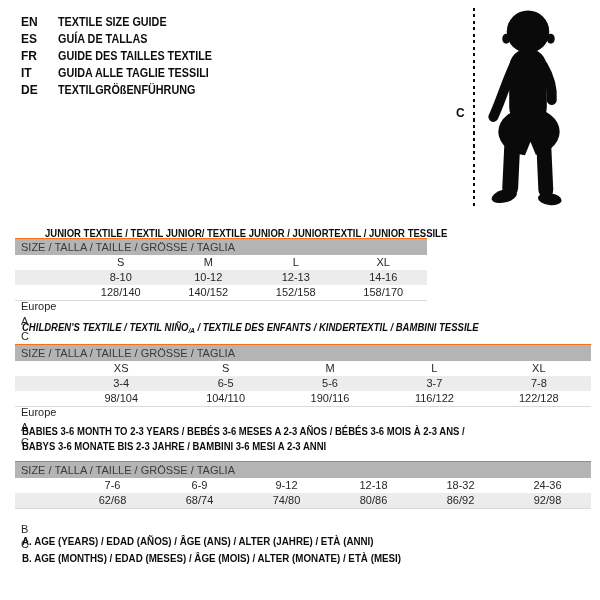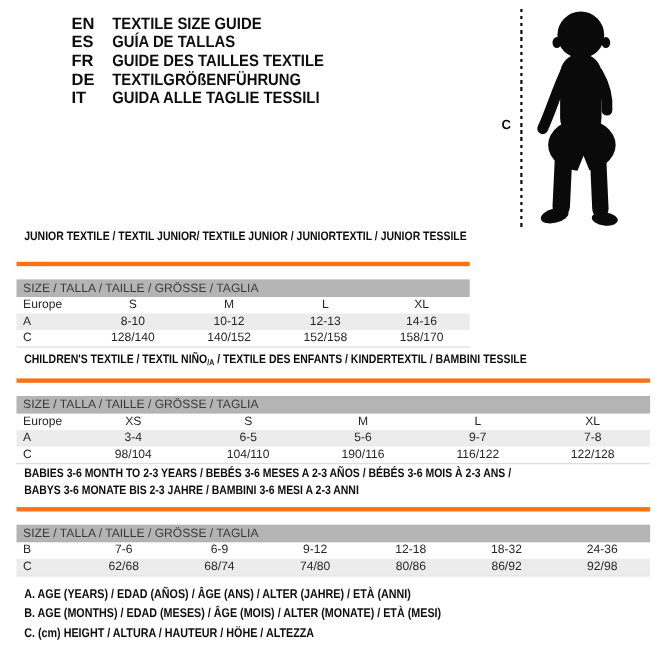--- a/index.html
+++ b/index.html
@@ -2,55 +2,55 @@
 <html style="--bar-gray: #b4b4b4; --row-shade: #ececec; --silhouette: #0a0a0a;"><head>
 <meta charset="utf-8">
 <style>
   html,body{margin:0;padding:0;background:#fff;}
   .canvas{
     position:relative;width:600px;height:600px;background:#fff;overflow:hidden;
     font-family:"Liberation Sans",sans-serif;color:#1a1a1a;
   }
   
   .lang-list{position:absolute;top:13px;left:21px;}
-  .lang-row{display:flex;height:17px;align-items:center;font-weight:bold;font-size:15px;color:#0d0d0d;margin-left:44px;}
+  .lang-row{display:flex;height:17px;align-items:center;font-weight:bold;font-size:12px;color:#0d0d0d;}
   .lang-code{width:37px;flex:none;}
   .lang-title{white-space:nowrap;transform:scaleX(0.9);transform-origin:0 50%;}
   
   .c-label{position:absolute;left:456px;top:106px;font-weight:bold;font-size:12px;color:#0d0d0d;}
   .dashed-line{
     position:absolute;left:473px;top:8px;width:2px;height:199px;
     background:repeating-linear-gradient(to bottom,var(--silhouette,#111) 0 3px,transparent 3px 6.5px);
   }
   .baby-svg{position:absolute;left:484px;top:8px;}
   
   .section-heading{
     position:absolute;left:22px;margin:0;font-weight:bold;font-size:11.2px;color:#0d0d0d;
     white-space:nowrap;line-height:14.5px;
   }
   .condensed{display:inline-block;white-space:nowrap;transform:scaleX(0.85);transform-origin:0 50%;}
-  #junior-heading{top:208px;}
-  #children-heading{top:320px;}
+  #junior-heading{top:226px;margin-left:23px;}
+  #children-heading{top:320px;font-style:italic;}
   #babies-heading{top:424px;}
   .sub-script{font-size:7.5px;vertical-align:-2px;}
   
   .size-table{
-    position:absolute;left:15px;border-top:4px solid #f97316;border-bottom:1px solid #dadada;
-    padding-top:12px;box-sizing:border-box;
+    position:absolute;left:15px;border-top:1px solid #f97316;border-bottom:1px solid #dadada;
+    padding-top:0;box-sizing:border-box;
   }
   #junior-table{top:238px;width:412px;}
   #children-table{top:344px;width:576px;}
   #babies-table{top:461px;width:576px;}
   .size-bar{
     height:16px;line-height:16px;background:var(--bar-gray,#b4b4b4);color:#3a3a3a;
     font-size:11px;padding-left:6px;white-space:nowrap;overflow:hidden;
   }
   .trow{display:flex;height:15px;line-height:15.5px;font-size:11px;color:#262626;}
   .trow.shade{background:var(--row-shade,#ececec);}
-  .tlabel{width:48px;flex:none;padding-left:6px;box-sizing:content-box;}
+  .tlabel{width:48px;flex:none;padding-left:6px;box-sizing:content-box;margin-top:44px;}
   #junior-table .tlabel{width:56px;}
   .tcell{flex:1;text-align:center;}
   
   .footnotes{position:absolute;left:22px;top:535px;}
   .footnote{height:17.3px;font-weight:bold;font-size:11.5px;color:#0d0d0d;white-space:nowrap;}
 </style>
 </head>
 <body>
 
 <div class="canvas">
@@ -62,26 +62,26 @@
     </div>
     <div class="lang-row">
       <span class="lang-code">ES</span>
       <span class="lang-title">GUÍA DE TALLAS</span>
     </div>
     <div class="lang-row">
       <span class="lang-code">FR</span>
       <span class="lang-title">GUIDE DES TAILLES TEXTILE</span>
     </div>
     <div class="lang-row">
+      <span class="lang-code">IT</span>
+      <span class="lang-title">GUIDA ALLE TAGLIE TESSILI</span>
+    </div>
+    <div class="lang-row">
       <span class="lang-code">DE</span>
       <span class="lang-title">TEXTILGRÖßENFÜHRUNG</span>
-    </div>
-    <div class="lang-row">
-      <span class="lang-code">IT</span>
-      <span class="lang-title">GUIDA ALLE TAGLIE TESSILI</span>
     </div>
   </div>
 
   <span class="c-label">C</span>
   <div class="dashed-line"></div>
   <svg class="baby-svg" width="90" height="200" viewBox="0 0 90 202" aria-hidden="true">
     <g fill="#0a0a0a" stroke="#0a0a0a">
       <ellipse cx="44" cy="24" rx="21.5" ry="21.5" stroke="none"></ellipse>
       <ellipse cx="22" cy="31" rx="4" ry="5" stroke="none"></ellipse>
       <ellipse cx="67" cy="31" rx="4" ry="5" stroke="none"></ellipse>
@@ -139,21 +139,21 @@
           <div class="tcell">S</div>
           <div class="tcell">M</div>
           <div class="tcell">L</div>
           <div class="tcell">XL</div>
         </div>
         <div class="trow shade">
           <div class="tlabel">A</div>
           <div class="tcell">3-4</div>
           <div class="tcell">6-5</div>
           <div class="tcell">5-6</div>
-          <div class="tcell">9-7</div>
+          <div class="tcell">3-7</div>
           <div class="tcell">7-8</div>
         </div>
         <div class="trow">
           <div class="tlabel">C</div>
           <div class="tcell">98/104</div>
           <div class="tcell">104/110</div>
           <div class="tcell">190/116</div>
           <div class="tcell">116/122</div>
           <div class="tcell">122/128</div>
         </div>
@@ -188,18 +188,15 @@
       </div>
   </div>
 
   <div class="footnotes">
     <div class="footnote">
       <span class="condensed">A. AGE (YEARS) / EDAD (AÑOS) / ÂGE (ANS) / ALTER (JAHRE) / ETÀ (ANNI)</span>
     </div>
     <div class="footnote">
       <span class="condensed">B. AGE (MONTHS) / EDAD (MESES) / ÂGE (MOIS) / ALTER (MONATE) / ETÀ (MESI)</span>
     </div>
-    <div class="footnote">
-      <span class="condensed">C. (cm) HEIGHT / ALTURA / HAUTEUR / HÖHE / ALTEZZA</span>
-    </div>
   </div>
 
 </div>
 
 </body></html>

